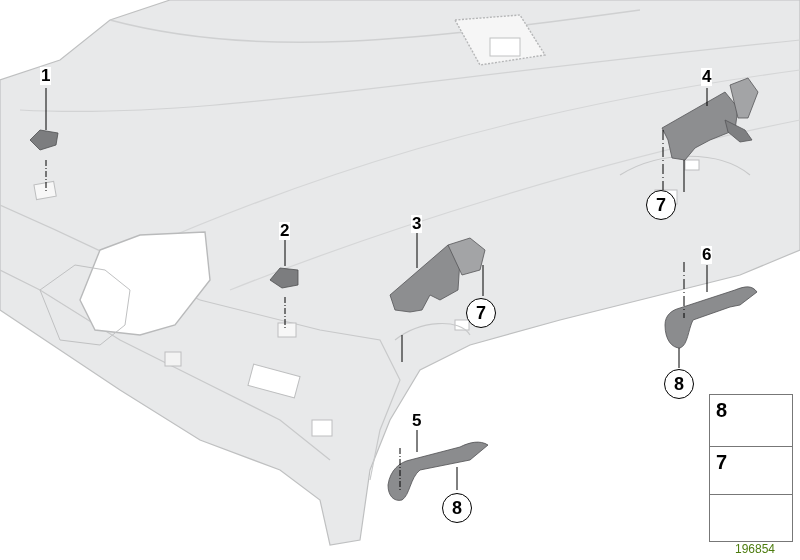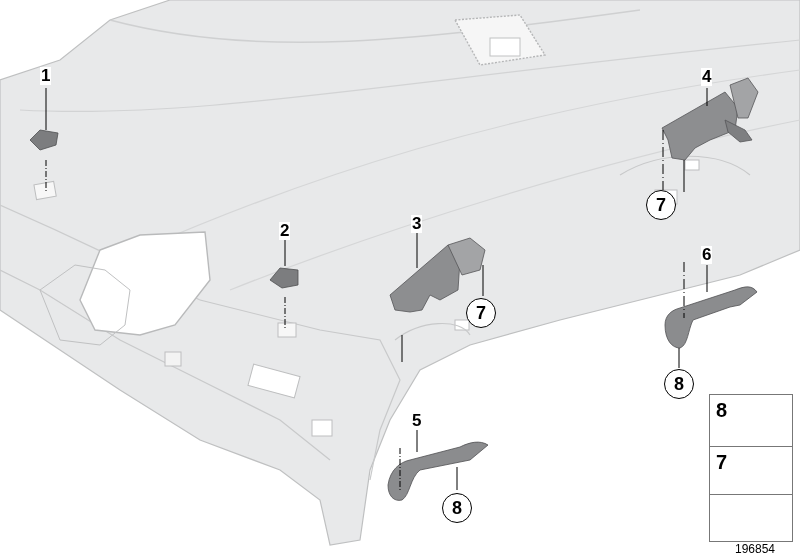--- a/index.html
+++ b/index.html
@@ -4,21 +4,21 @@
 <style>
   html,body{margin:0;padding:0;background:#ffffff;}
   body{width:800px;height:560px;position:relative;overflow:hidden;font-family:"Liberation Sans",sans-serif;}
   #stage{position:absolute;left:0;top:0;width:800px;height:560px;}
   .label{position:absolute;font-weight:bold;font-size:17px;color:#000;background:#fff;line-height:18px;padding:0 1px;}
   .circle{position:absolute;width:30px;height:30px;border:1.6px solid #000;border-radius:50%;background:#fff;
           font-weight:bold;font-size:18px;display:flex;align-items:center;justify-content:center;color:#000;box-sizing:border-box;}
   .legend{position:absolute;left:709px;top:394px;width:84px;height:148px;border:1.3px solid #777;background:#fff;box-sizing:border-box;}
   .legend .cell{position:absolute;left:0;width:100%;border-bottom:1.3px solid #777;box-sizing:border-box;}
   .legend .num{position:absolute;left:6px;font-weight:bold;font-size:20px;}
-  .docnum{position:absolute;left:735px;top:542px;font-size:12px;color:#000000;}
+  .docnum{position:absolute;left:735px;top:542px;font-size:12px;color:#4d7c0f;}
 </style>
 </head>
 <body>
 
 <div id="stage">
   <svg width="800" height="560" viewBox="0 0 800 560" style="position:absolute;left:0;top:0;">
 
     <path d="M0,80 L60,60 L110,20 L170,0 L800,0 L800,250 L740,275 L640,300 L560,320 L470,345 L420,370 L390,420 L370,470 L360,540 L330,545 L320,500 L280,470 L200,440 L120,390 L60,350 L0,310 Z" fill="#e8e9ea" stroke="#bfc0c1" stroke-width="1.2"></path>
 
     <path d="M110,20 C260,60 420,40 640,10" fill="none" stroke="#cfd0d1" stroke-width="1.5"></path>

